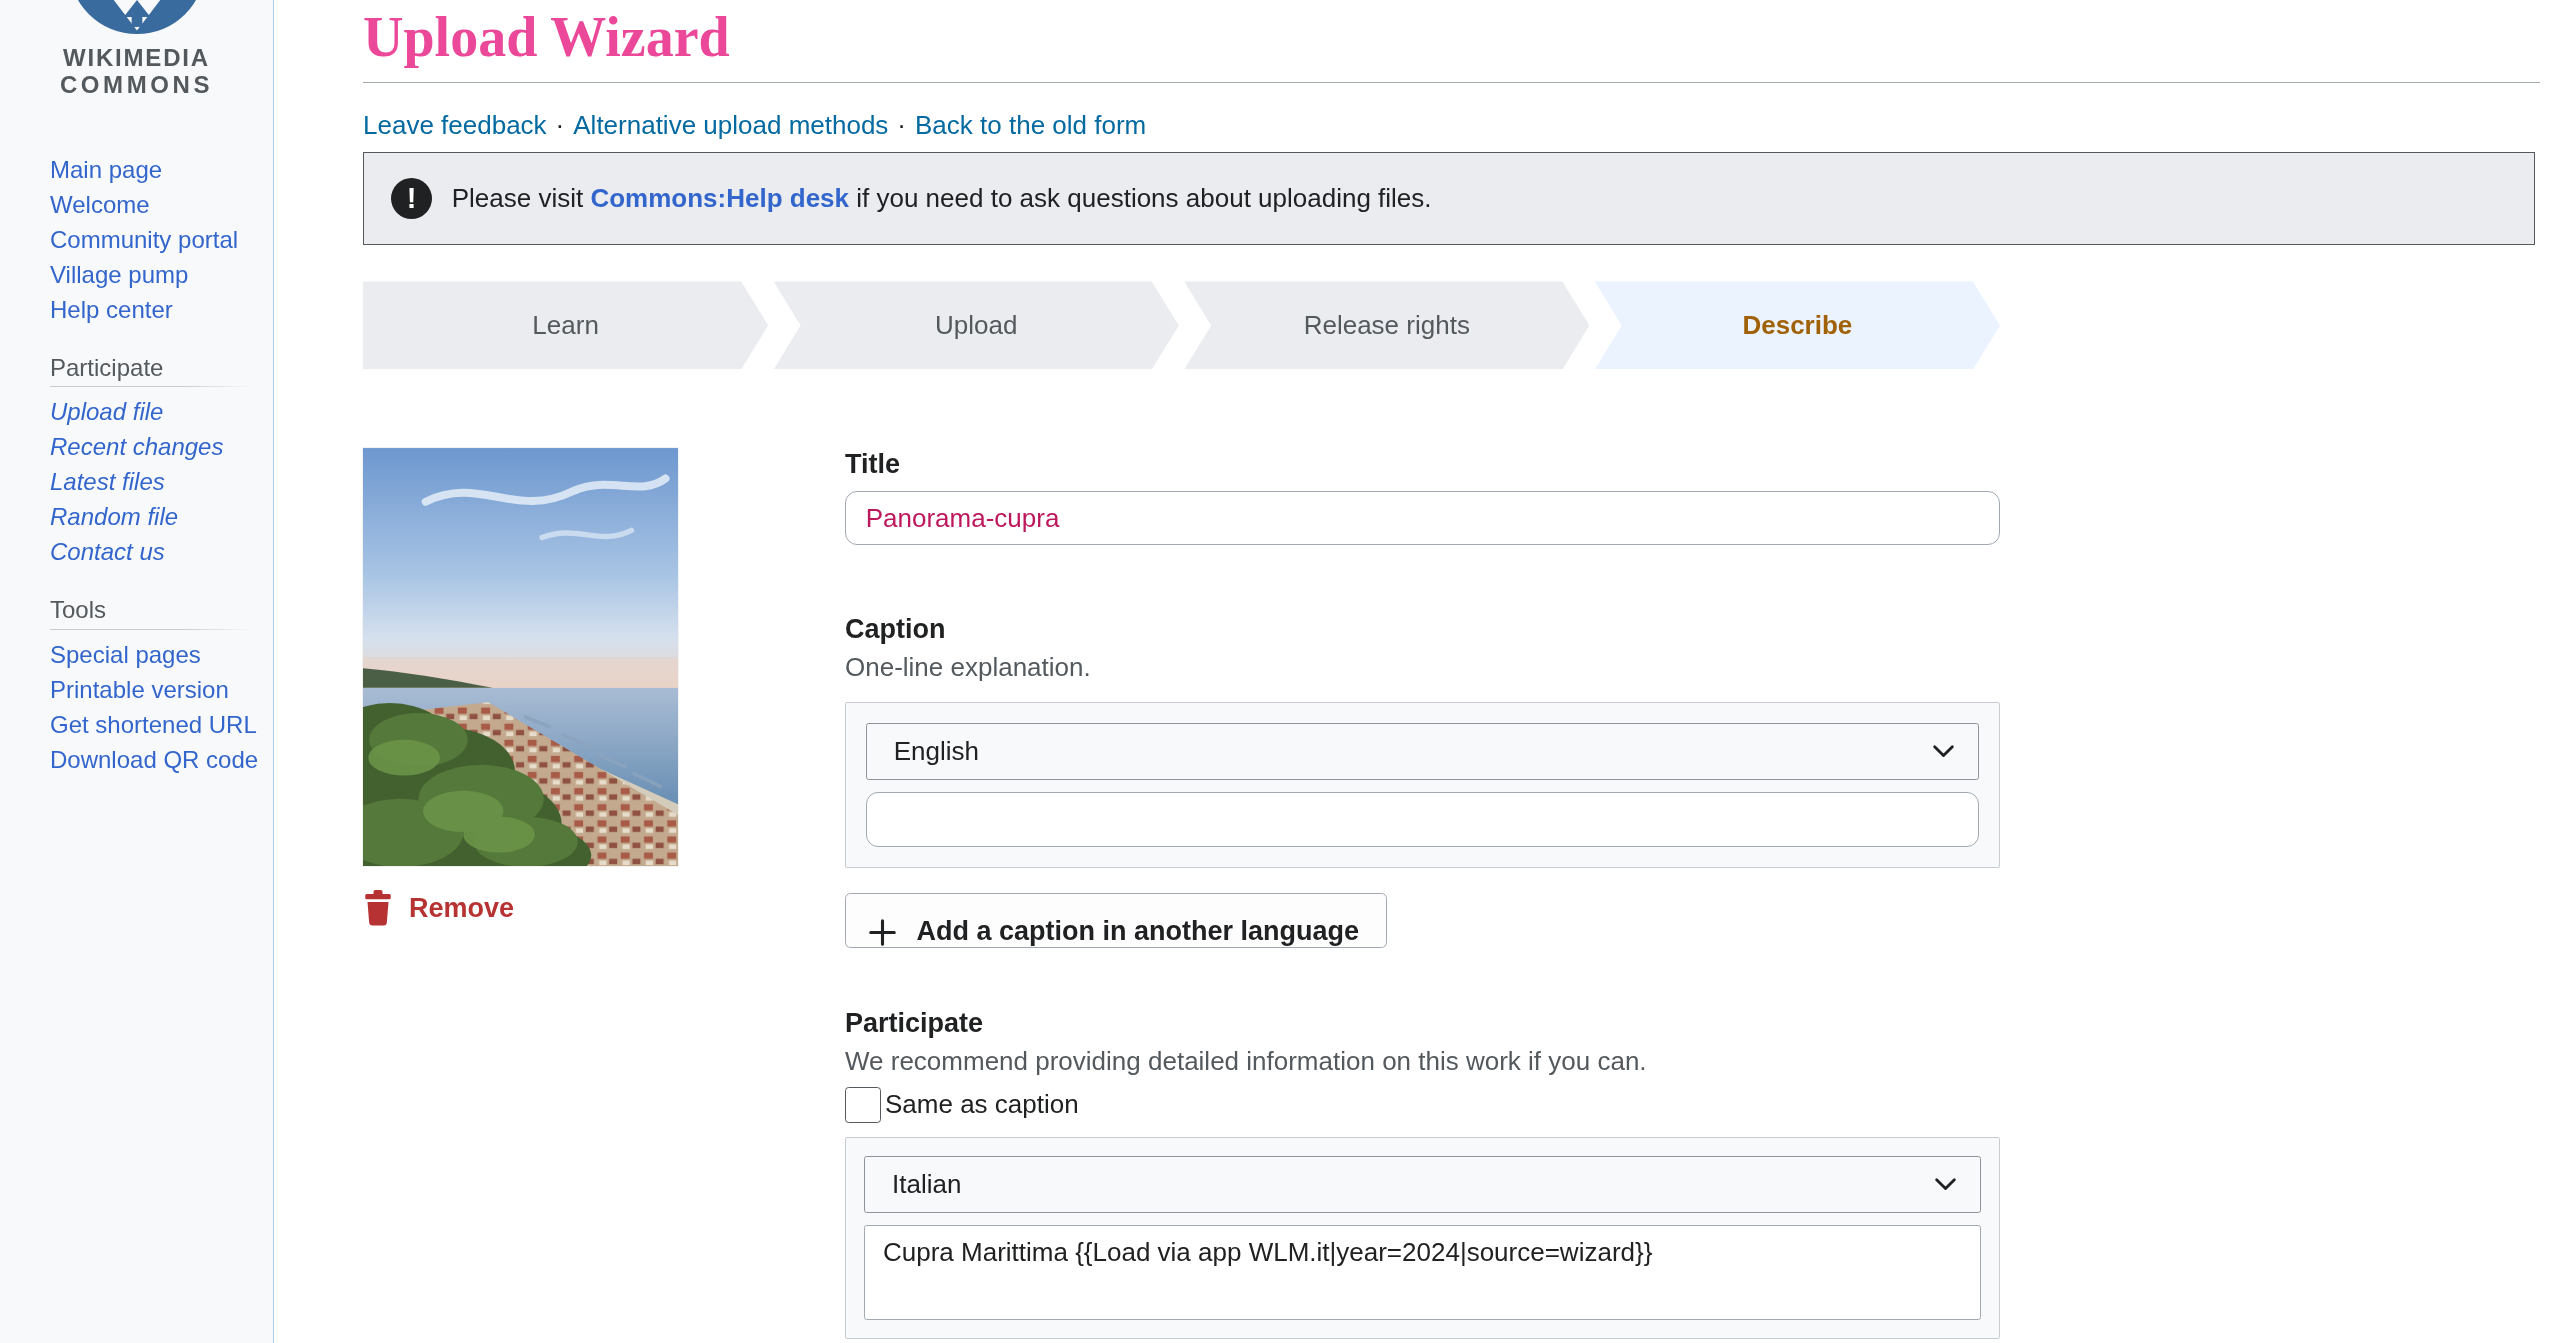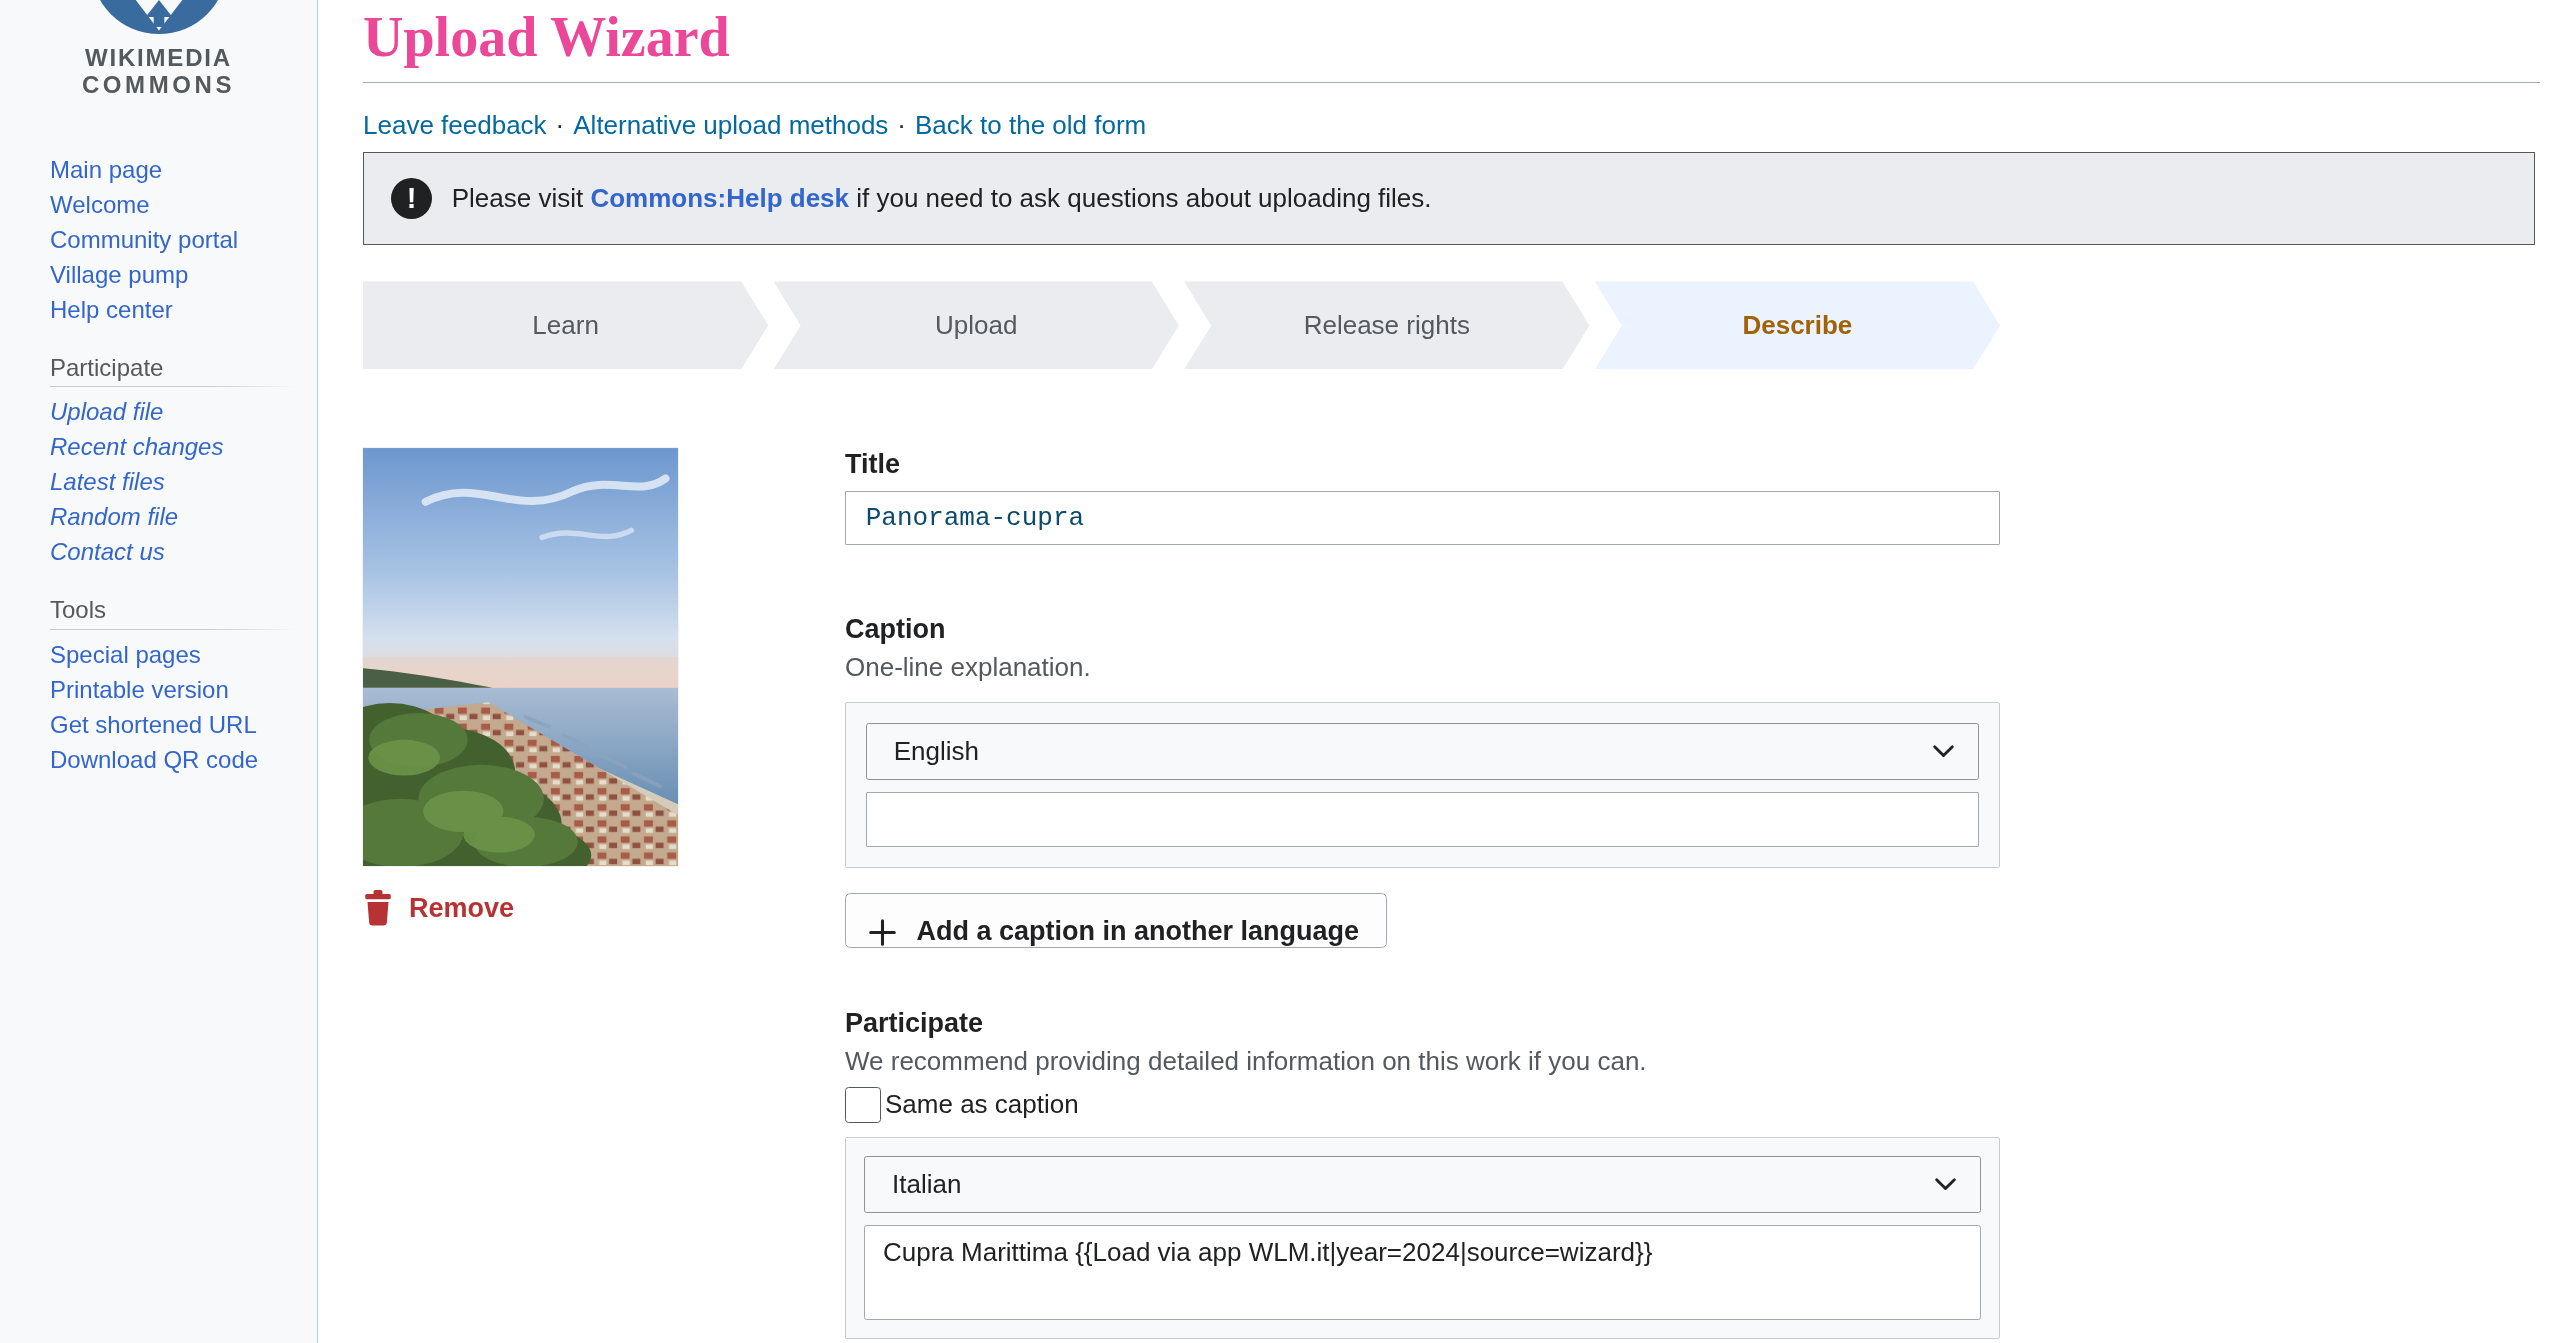--- a/index.html
+++ b/index.html
@@ -6,21 +6,21 @@
   html,body { margin:0; padding:0; }
   body {
     width:2576px; height:1343px; overflow:hidden;
     background:#ffffff; color:#202122;
     font-family:"Liberation Sans","DejaVu Sans",sans-serif;
   }
   .page { position:relative; width:2576px; height:1343px; }
 
   
   .sidebar {
-    position:absolute; left:0; top:0; width:318px; height:1343px;
+    position:absolute; left:0; top:0; width:274px; height:1343px;
     background:#f8f9fa; border-right:0.9px solid #aeceea;
   }
   .logo { text-align:center; }
   .logo-mark { height:36px; overflow:hidden; display:flex; justify-content:center; }
   .logo-text { margin-top:8px; color:#54595d; font-weight:bold; line-height:27px; }
   .logo-line1 { font-size:24px; letter-spacing:1.8px; }
   .logo-line2 { font-size:24px; letter-spacing:3.6px; }
   .side-list { display:block; margin-top:54px; }
   .side-link {
     display:block; padding-left:50px; font-size:24px; line-height:35px;
@@ -79,22 +79,22 @@
     margin-top:23px; display:flex; align-items:center; gap:16px;
     color:#b73333; font-weight:bold; font-size:27px; cursor:pointer;
   }
   .right-col { margin-left:167px; width:1155px; flex:0 0 auto; }
 
   .field-label { font-size:27px; font-weight:bold; line-height:32px; }
   .hint { margin-top:7.2px; font-size:26px; line-height:30px; color:#54595d; }
 
   .text-input {
     display:block; width:100%; height:54px; margin-top:10.7px;
-    border:1.8px solid #a2a9b1; border-radius:1px; background:#fff;
-    font-family:Liberation Mono, monospace; font-size:26px; color:#0c4a6e; padding:0 19.7px; outline:none;
+    border:1.8px solid #a2a9b1; border-radius:12px; background:#fff;
+    font-family:Liberation Sans, sans-serif; font-size:26px; color:#be185d; padding:0 19.7px; outline:none;
   }
   .caption-label { margin-top:68px; }
   .panel {
     margin-top:19.7px; background:#f8f9fa; border:0.9px solid #c8ccd1;
     border-radius:1.8px; padding:19.7px;
   }
   .select {
     height:57px; border:1.8px solid #8d939a; border-radius:2.7px; background:#f8f9fa;
     display:flex; align-items:center; justify-content:space-between;
     padding:0 23px 0 27px; font-size:26px; cursor:pointer;

